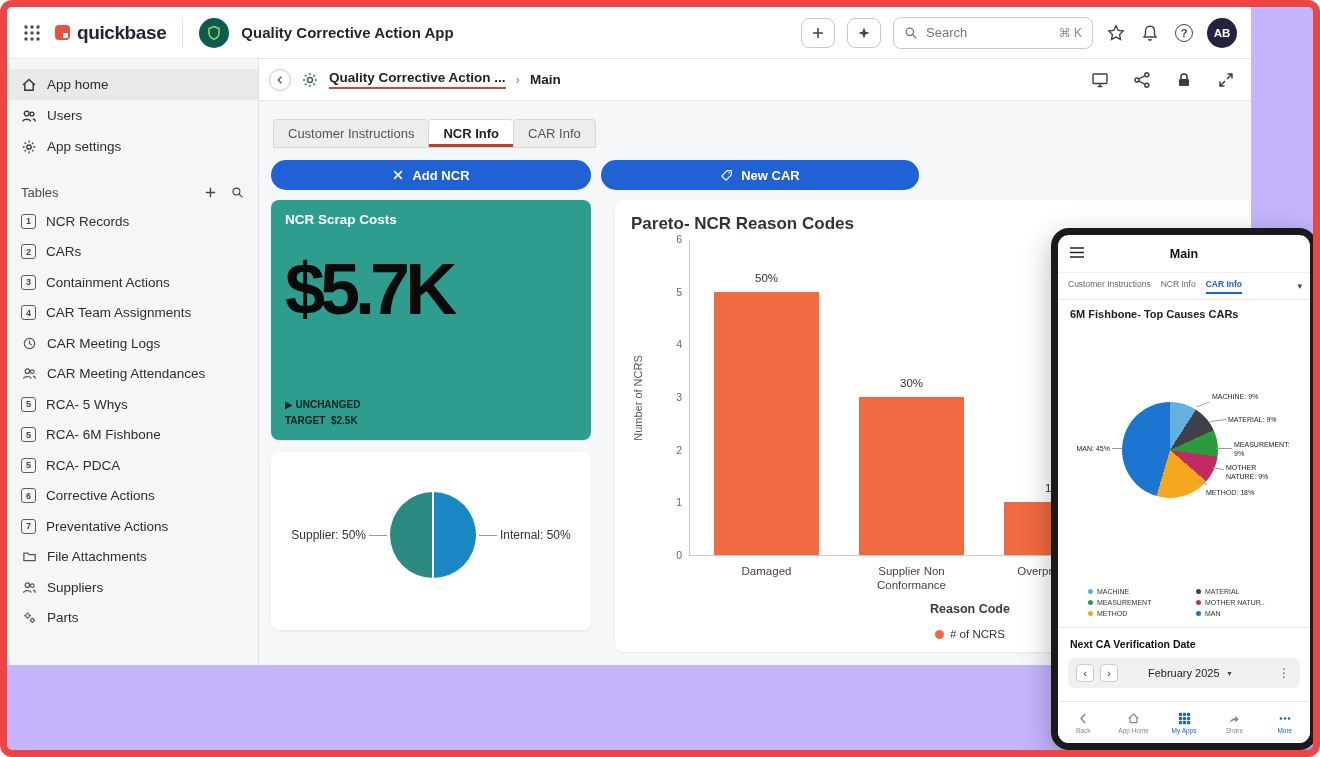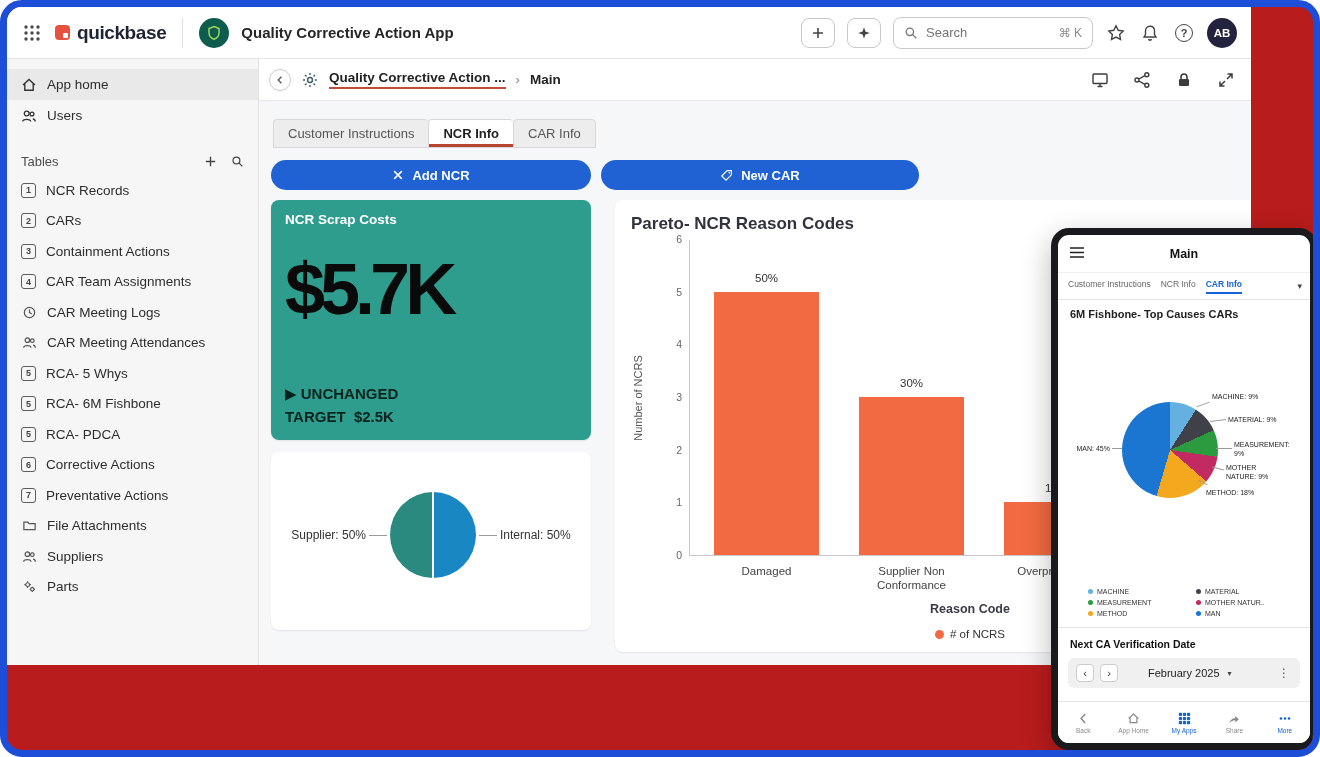--- a/index.html
+++ b/index.html
@@ -1,18 +1,18 @@
 <!DOCTYPE html>
 <html style="--primary-blue: #2062d4; --accent-red: #b8432f; --teal-card: #2f9d8e; --bar-orange: #f26a41; --phone-blue: #1464d8;"><head>
 <meta charset="utf-8">
 <style>
 *{margin:0;padding:0;box-sizing:border-box}
 html,body{width:1320px;height:757px}
 body{position:relative;font-family:"Liberation Sans","DejaVu Sans",sans-serif;background:#fff;overflow:hidden}
-.frame{position:absolute;inset:0;border:7px solid #1d4ed8;border-radius:22px;overflow:hidden;background:#b91c1c}
+.frame{position:absolute;inset:0;border:7px solid #ef4444;border-radius:12px;overflow:hidden;background:#c4b5fd}
 
 
 .app{position:absolute;left:0;top:0;width:1244px;height:658px;background:#fff;overflow:hidden;z-index:1}
 
 
 .topbar{position:absolute;left:0;top:0;right:0;height:52px;background:#fff;border-bottom:1px solid #e4e4e4;display:flex;align-items:center;padding:0 14px;gap:12px}
 .qb-logo{display:flex;align-items:center;gap:7px}
 .logo-sq{width:15px;height:15px;background:#e8513d;border-radius:4px;position:relative}
 .logo-sq::after{content:"";position:absolute;right:2.5px;bottom:2.5px;width:5px;height:5px;background:#fff;border-radius:1px}
 .logo-text{font-size:19px;font-weight:bold;color:#1f2435;letter-spacing:-.4px}
@@ -61,21 +61,21 @@
 .action-btn.new-car{width:318px}
 
 
 .grid{display:flex;gap:24px;margin-top:10px}
 .col-left{width:320px;flex:none}
 .card{background:#fff;border-radius:8px;box-shadow:0 1px 2px rgba(0,0,0,.08)}
 .card-title{font-size:17px;font-weight:bold;color:#32323e}
 .scrap-card{height:240px;background:var(--teal-card,#2f9d8e);border-radius:8px;padding:12px 14px;position:relative;box-shadow:0 1px 2px rgba(0,0,0,.08)}
 .scrap-title{color:#fff;font-weight:bold;font-size:13.5px}
 .scrap-value{color:#0a0a0a;font-weight:bold;font-size:72px;letter-spacing:-5px;line-height:1;margin-top:26px;white-space:nowrap}
-.scrap-foot{position:absolute;left:14px;bottom:12px;color:#05231d;font-size:15px;font-weight:bold;line-height:1.55}
+.scrap-foot{position:absolute;left:14px;bottom:12px;color:#05231d;font-size:10px;font-weight:bold;line-height:1.55}
 .resp-card{margin-top:12px;height:178px;padding:14px 16px}
 .pie-row{display:flex;align-items:center;justify-content:center;margin-top:26px}
 .pie-lbl{font-size:12px;color:#333;white-space:nowrap}
 .pie-line{width:18px;height:1px;background:#9a9a9a;margin:0 3px}
 .resp-pie{width:86px;height:86px;border-radius:50%;position:relative;flex:none}
 .pie-split{position:absolute;left:50%;top:0;width:2px;height:100%;background:#fff;transform:translateX(-50%)}
 
 
 .pareto-card{flex:1;height:452px;padding:14px 16px;position:relative}
 .plot-wrap{position:relative;margin-left:58px;margin-top:6px;height:316px;width:562px;border-left:1px solid #c9c9c9;border-bottom:1px solid #c9c9c9}
@@ -202,20 +202,29 @@
         <span class="t-icon">
             <svg width="16" height="16" viewBox="0 0 16 16" fill="none" stroke="#333" stroke-width="1.3">
               <circle cx="5.7" cy="5.5" r="2.4"></circle>
               <path d="M1.8 13.5 C1.8 10.6 9.6 10.6 9.6 13.5"></path>
               <circle cx="11" cy="6" r="1.9"></circle>
               <path d="M11.8 10.8 C13.3 11 14.2 11.9 14.2 13.5"></path>
             </svg>
           </span>
         <span>Users</span>
       </div>
+      <div class="s-item">
+        <span class="t-icon">
+            <svg width="16" height="16" viewBox="0 0 16 16" fill="none" stroke="#333" stroke-width="1.3">
+              <circle cx="8" cy="8" r="2.2"></circle>
+              <path d="M8 1.8 V3.6 M8 12.4 V14.2 M1.8 8 H3.6 M12.4 8 H14.2 M3.6 3.6 L4.9 4.9 M11.1 11.1 L12.4 12.4 M12.4 3.6 L11.1 4.9 M4.9 11.1 L3.6 12.4"></path>
+            </svg>
+          </span>
+        <span>App settings</span>
+      </div>
 
       <div class="tables-head">
         <span class="th-label">Tables</span>
         <span>
             <svg width="13" height="13" viewBox="0 0 14 14" fill="none" stroke="#444" stroke-width="1.5">
               <path d="M7 2 V12 M2 7 H12"></path>
             </svg>
           </span>
         <span>
             <svg width="13" height="13" viewBox="0 0 16 16" fill="none" stroke="#444" stroke-width="1.5">

